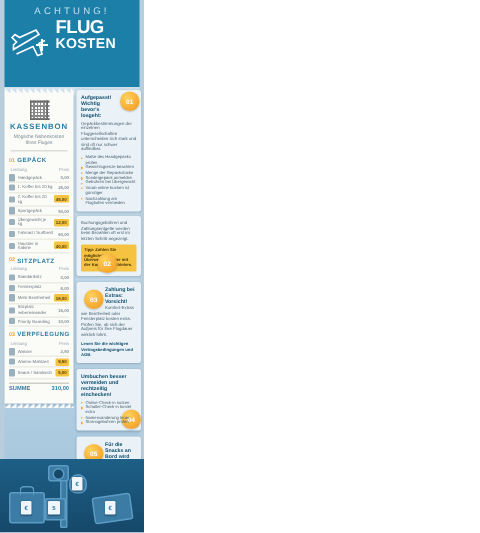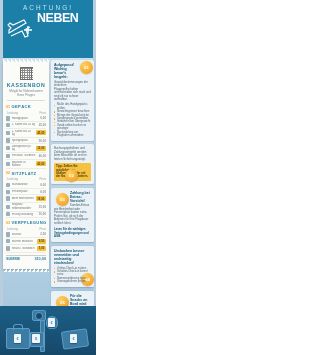--- a/index.html
+++ b/index.html
@@ -99,21 +99,22 @@
   <div class="header">
     <div class="hdr-achtung">ACHTUNG!</div>
     <div class="hdr-plane">
       <svg viewBox="0 0 30 28" width="30" height="28">
         <path d="M3 16 L20 6 L18 3 L7 8 L4 6 L2 8 L5 11 L3 13 Z" fill="none" stroke="#ffffff" stroke-width="1.1"></path>
         <path d="M5 19 L16 14 L19 20 L22 19 L20 12 L24 10" fill="none" stroke="#ffffff" stroke-width="1.1"></path>
         <path d="M22 9 L22 17 M18 13 L26 13" stroke="#ffffff" stroke-width="1.4"></path>
       </svg>
     </div>
     <div class="hdr-words">
-      <div class="w1">NEBEN</div>
+      <div class="w1">FLUG</div>
+      <div class="w3">KOSTEN</div>
     </div>
   </div>
 
   <div class="body-bg">
       <div class="grad"></div>
     </div>
   <div class="side-bar l"></div>
   <div class="side-bar"></div>
 
   <div class="receipt">

